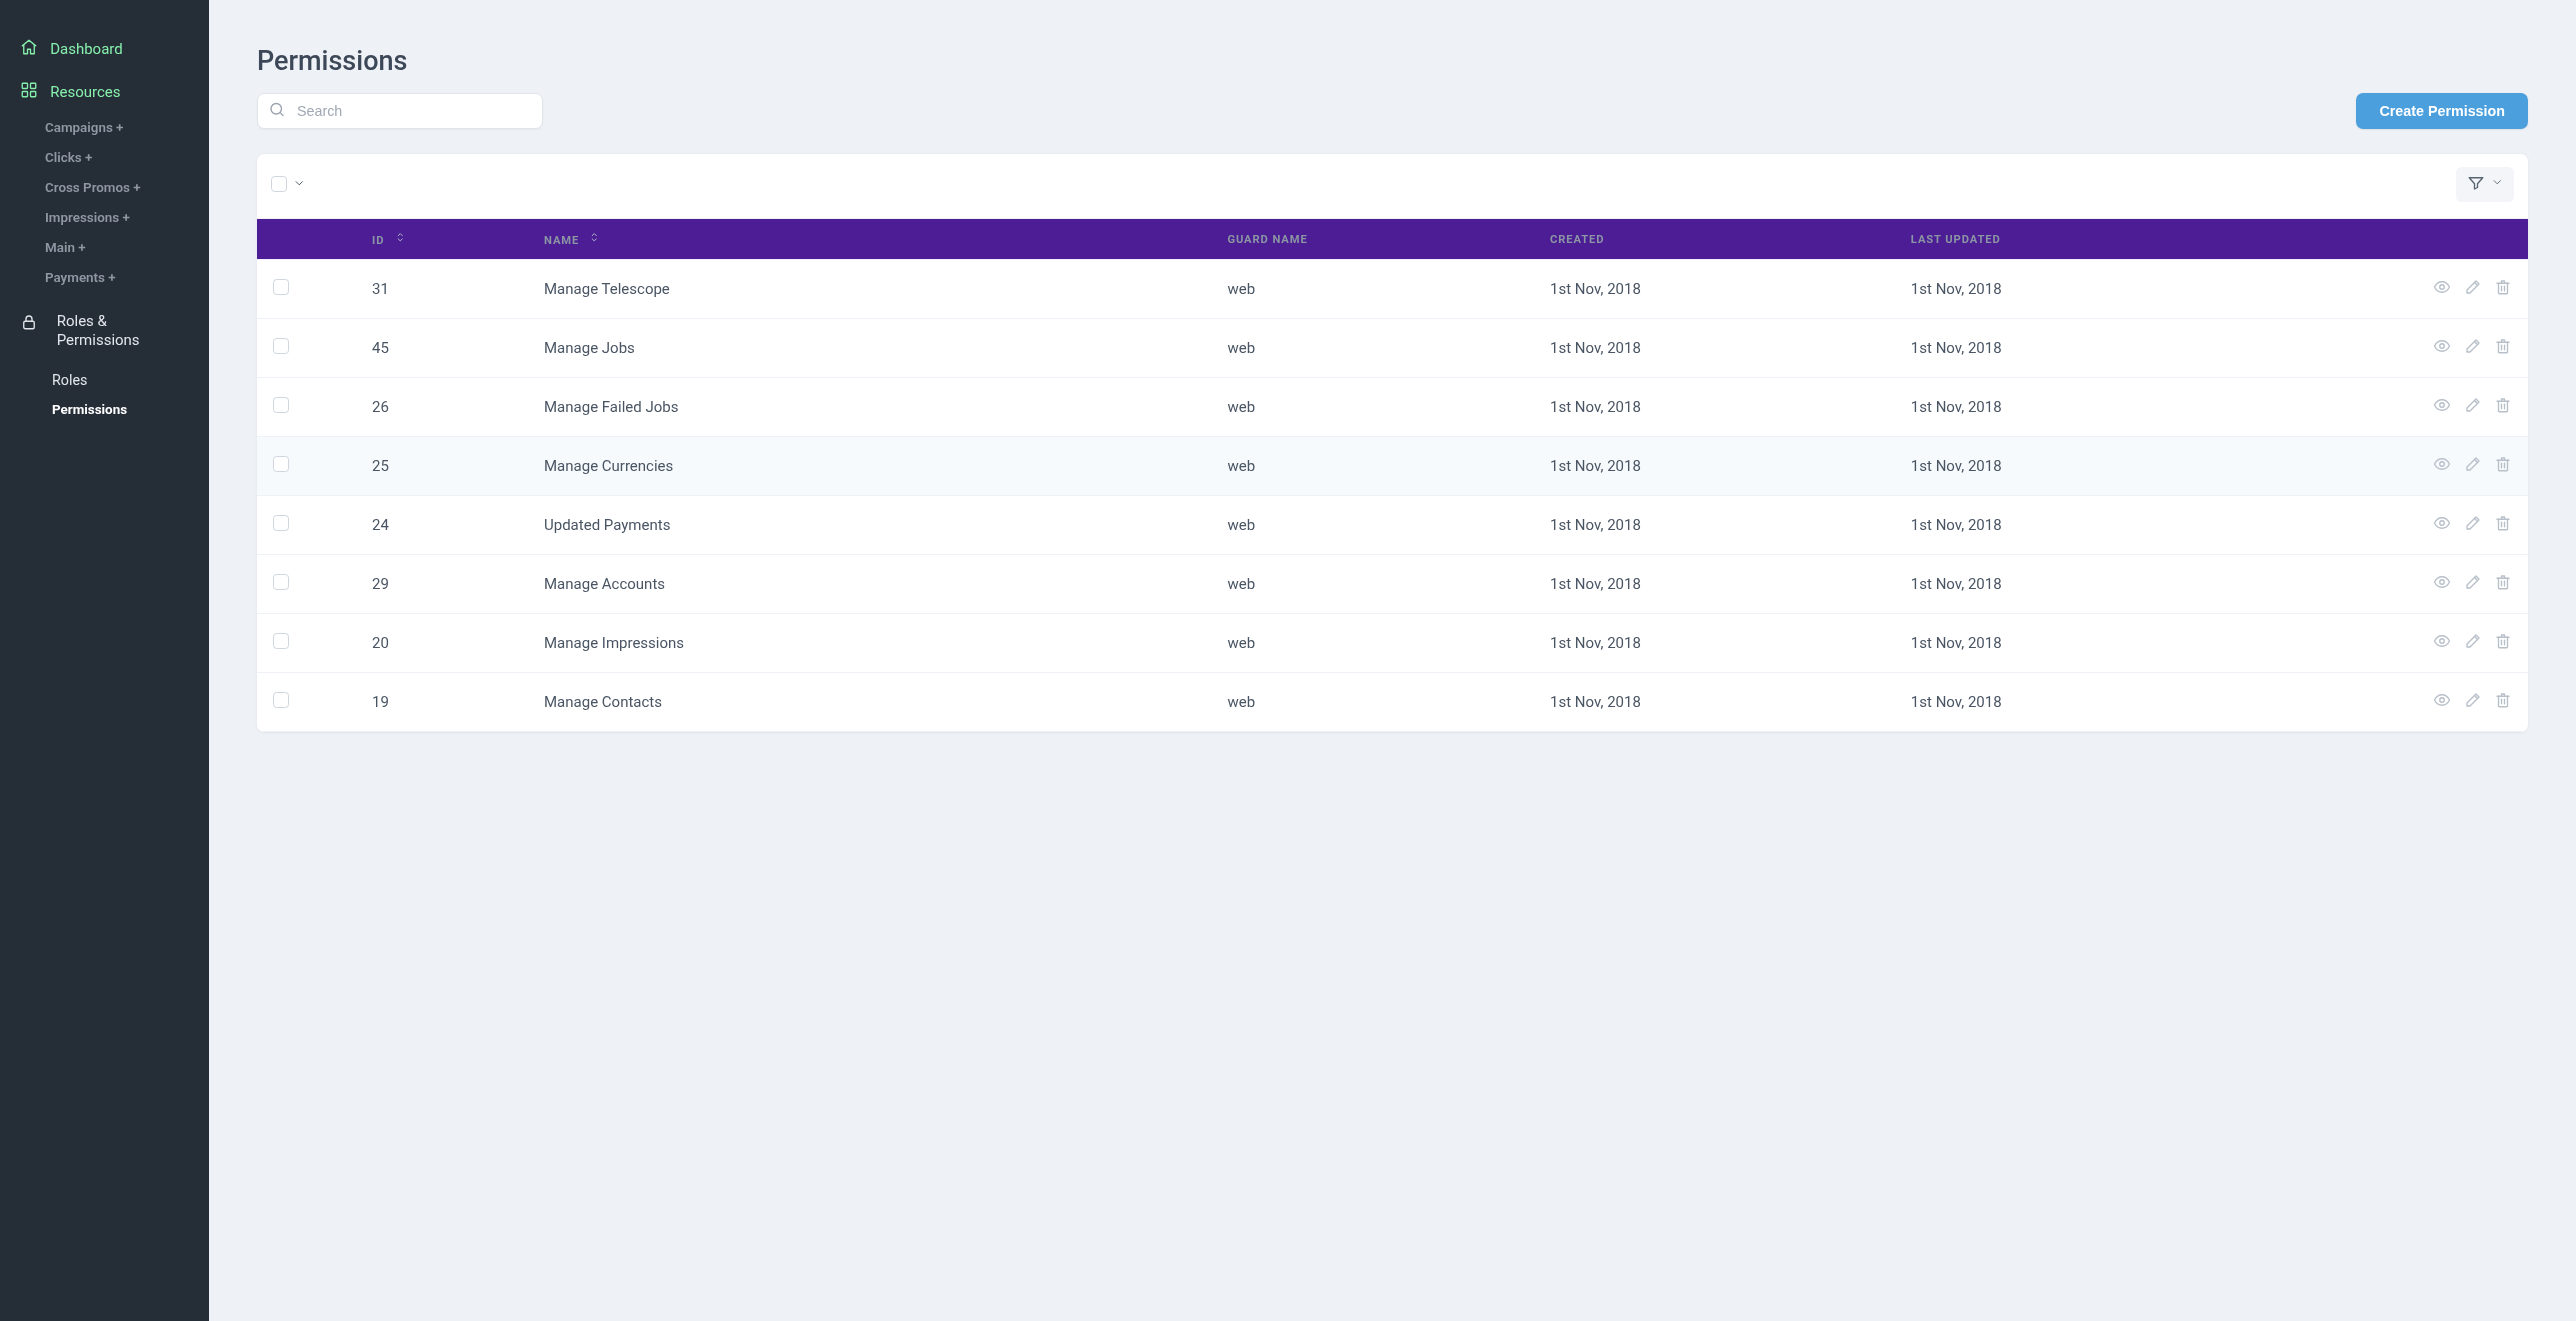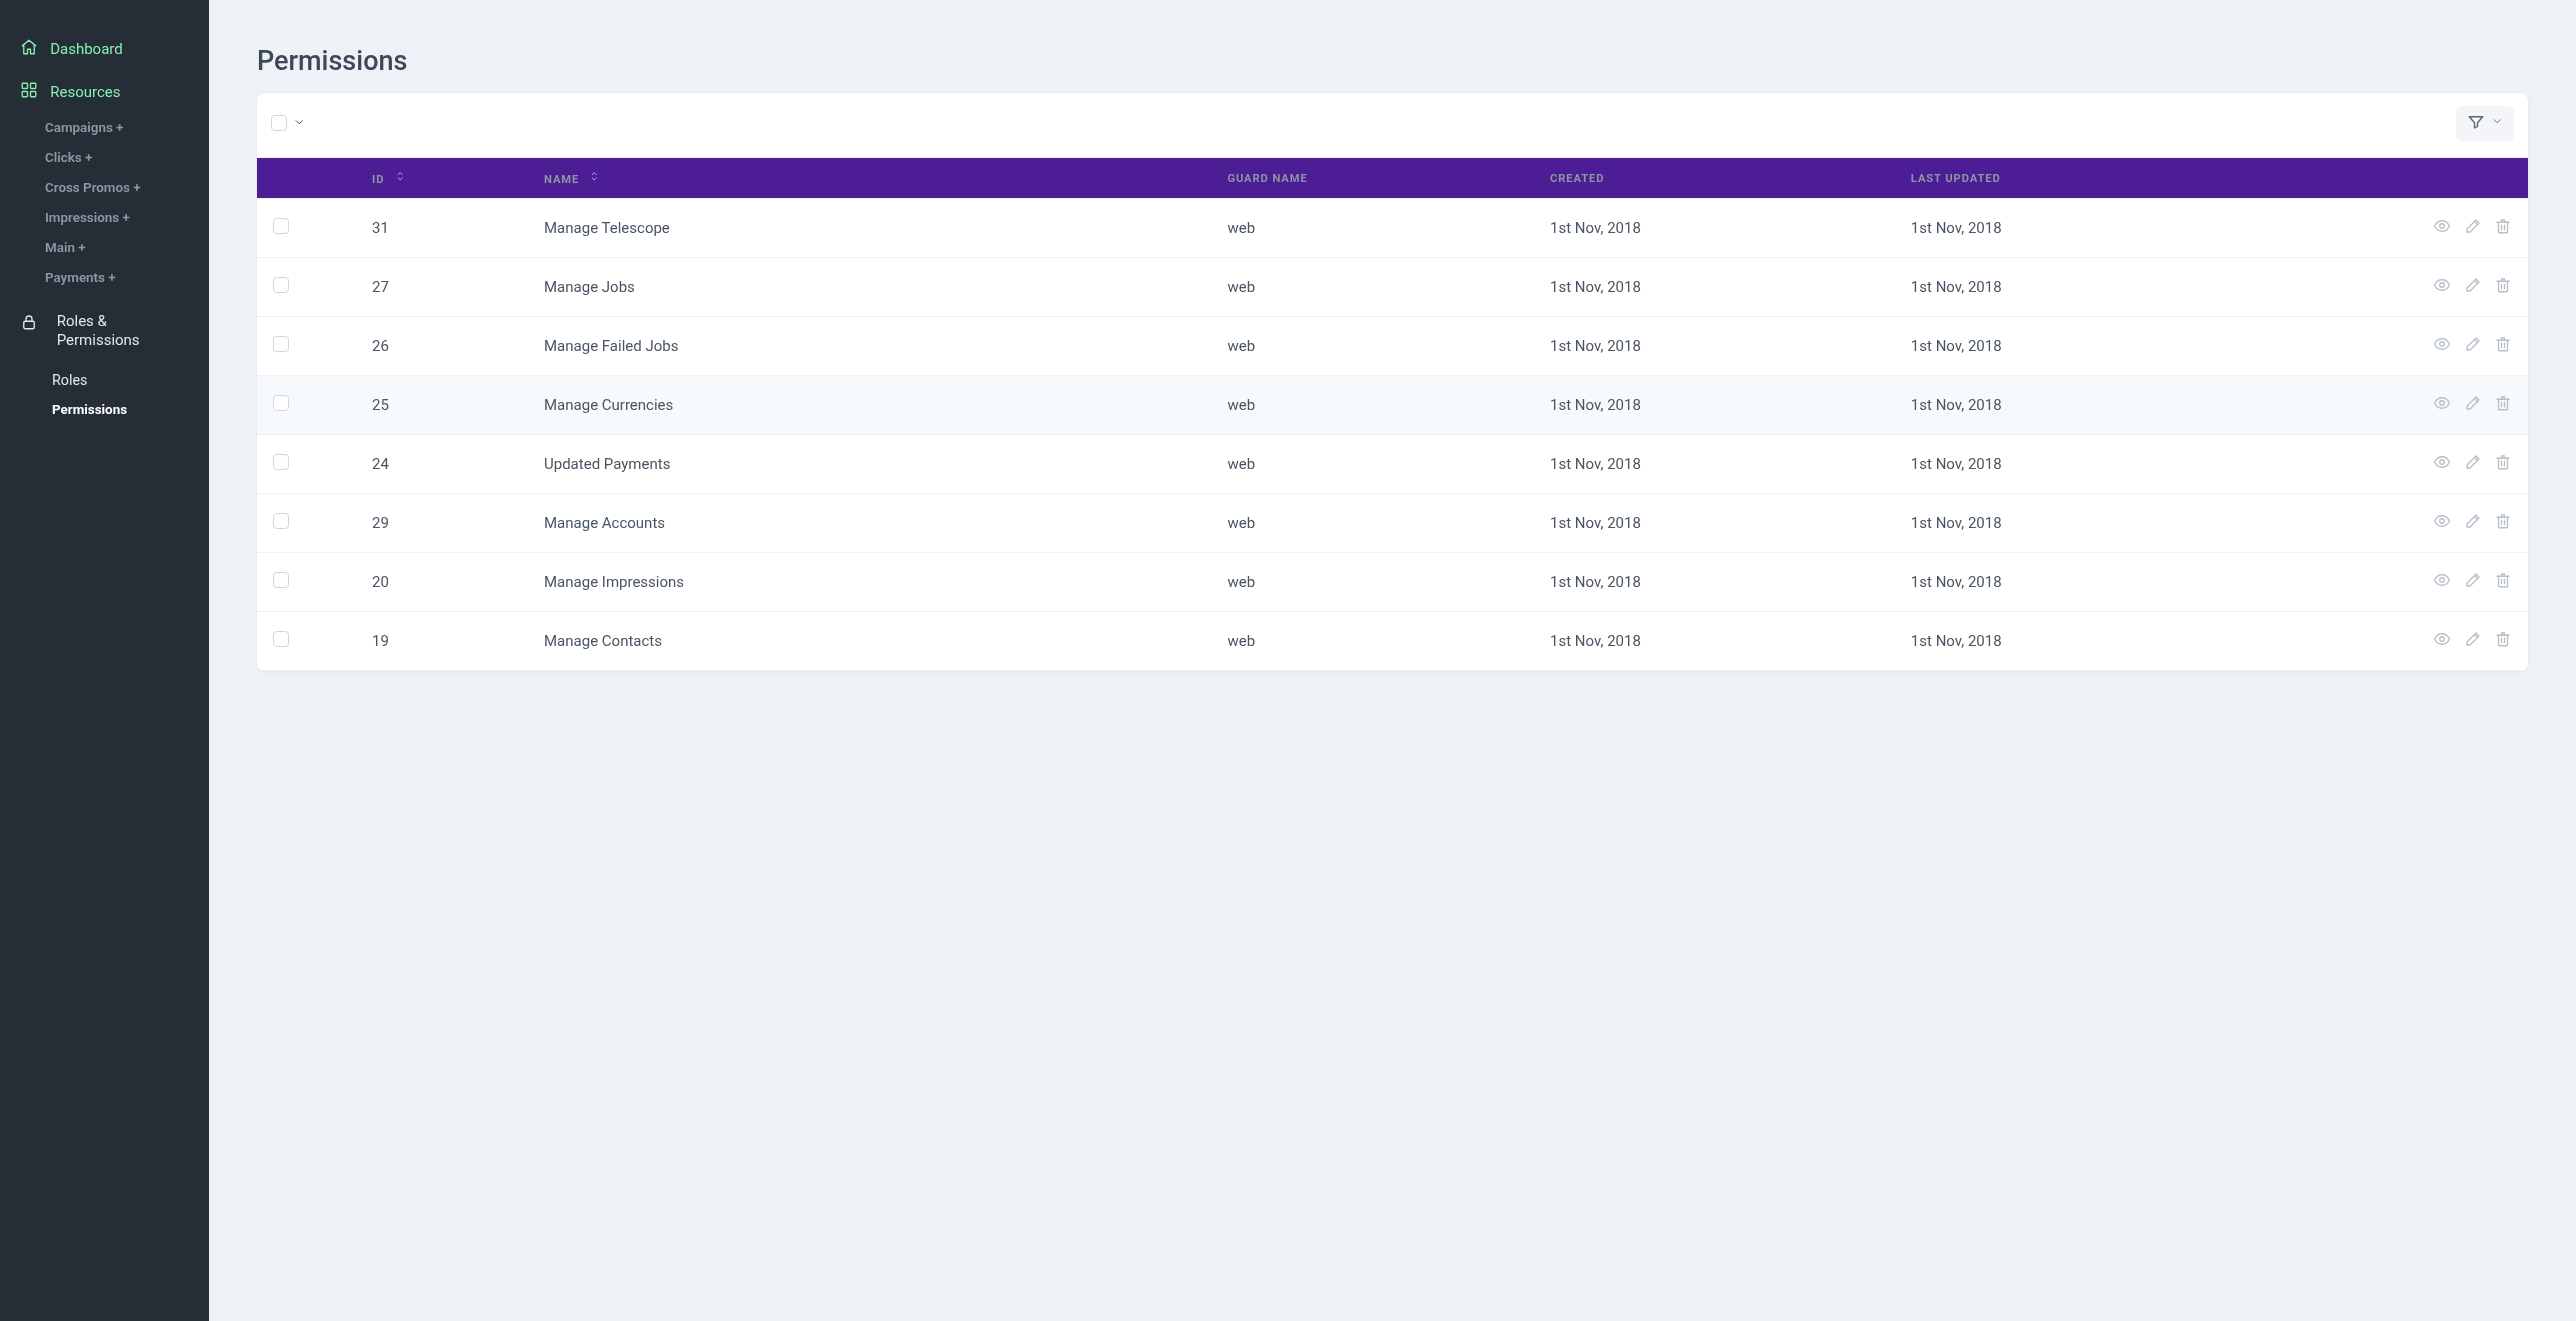--- a/index.html
+++ b/index.html
@@ -206,20 +206,32 @@
   </div>
 
   <div style="height:5.4px"></div>
   <div class="nav-sub bright" style="padding-left:52px;">Roles</div>
   <div class="nav-sub active" style="padding-left:52px;">Permissions</div>
 </aside>
 
 <main class="main">
   <h1 class="page-title">Permissions</h1>
 
+  <div class="toolbar-top">
+    <div class="search-wrap">
+      <span class="search-icon-wrap">
+        <svg class="ic" viewBox="0 0 24 24">
+            <circle cx="11" cy="11" r="7"></circle>
+            <path d="m20 20-3.5-3.5"></path>
+          </svg>
+      </span>
+      <input class="search-input" type="text" placeholder="Search" style="">
+    </div>
+    <button class="btn-primary">Create Permission</button>
+  </div>
 
   <div class="card">
     <div class="card-top">
       <div class="selectall-wrap">
         <span class="chk"></span>
         <span class="chev-small">
           <svg class="ic14" viewBox="0 0 24 24">
               <path d="m6 9 6 6 6-6"></path>
             </svg>
         </span>
@@ -289,21 +301,21 @@
                     <path d="M10 7V4h4v3"></path>
                     <path d="M6 7v13a1 1 0 0 0 1 1h10a1 1 0 0 0 1-1V7"></path>
                     <path d="M10 11v6"></path>
                     <path d="M14 11v6"></path>
                   </svg></span>
               </div>
             </td>
           </tr>
           <tr>
             <td class="col-check"><span class="chk"></span></td>
-            <td class="col-id">27</td>
+            <td class="col-id">45</td>
             <td class="col-name">Manage Jobs</td>
             <td class="col-guard">web</td>
             <td class="col-created">1st Nov, 2018</td>
             <td class="col-updated">1st Nov, 2018</td>
             <td class="col-actions">
               <div class="row-actions">
                 <span><svg class="ic" viewBox="0 0 24 24">
                     <path d="M2 12s3.5-7 10-7 10 7 10 7-3.5 7-10 7S2 12 2 12Z"></path>
                     <circle cx="12" cy="12" r="3"></circle>
                   </svg></span>

